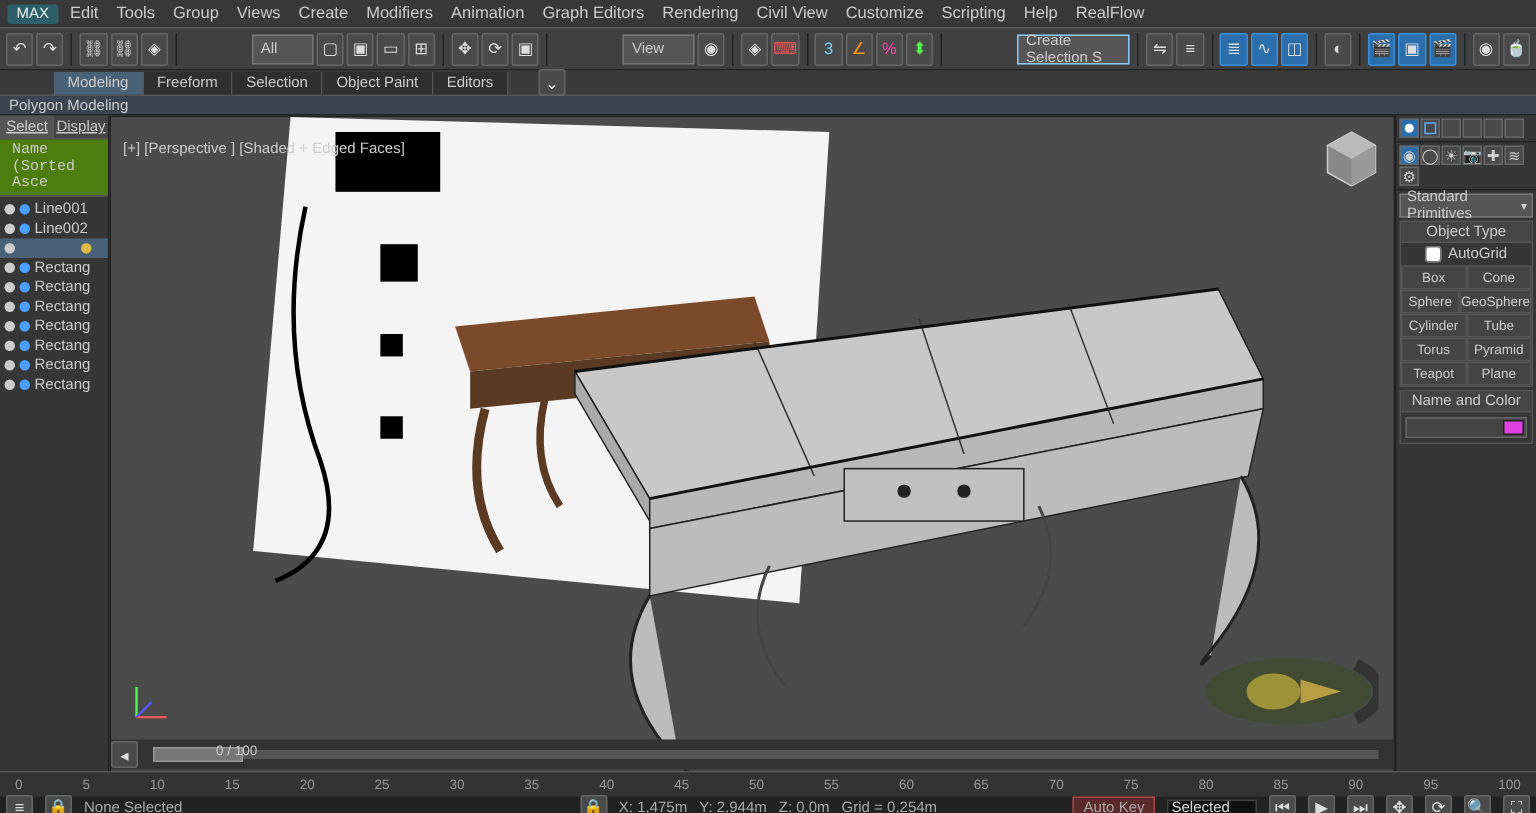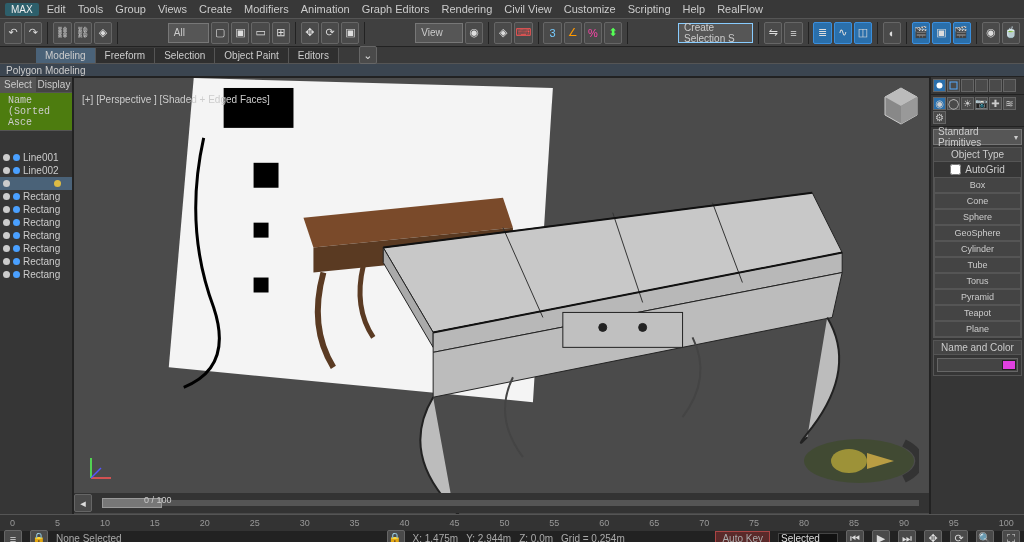--- a/index.html
+++ b/index.html
@@ -22,25 +22,25 @@
 
 
 .ribbon { height: 16px; background: #3a3a3a; display:flex; align-items:center;padding-left:36px; }
 .ribbon-tab { padding:2px 9px; background:#2f2f2f; cursor:pointer; font-size:10px; border-right:1px solid #555; }
 .ribbon-tab.active { background:#4a6278; }
 .subribbon { height:14px; background:#3b4550; font-size:10px; padding:1px 6px; border-top:1px solid #555; border-bottom:1px solid #222; }
 
 
 .main { display:flex; height:437px; }
 .leftpanel { width:73px; background:#363636; border-right:1px solid #222; font-size:10px; }
-.lp-tabs { display:flex; border-bottom:1px solid #555; }
+.lp-tabs { display:flex; border-bottom:1px solid #555;text-decoration:underline; }
 .lp-tab { flex:1; text-align:center; padding:2px 0; background:#444; cursor:pointer; }
 .lp-tab.active { background:#555; }
 .lp-header { background:#4d7c0f; padding:2px 8px; border-bottom:1px solid #555;font-family:Liberation Mono, monospace; }
-.obj-list { padding:2px 0;margin-top:18px; }
+.obj-list { padding:2px 0; }
 .obj-item { padding:1px 3px; display:flex; align-items:center; gap:3px; cursor:pointer; font-size:10px; overflow:hidden; white-space:nowrap; }
 .obj-item .bulb { width:7px; height:7px; border-radius:50%; background:#ccc; flex-shrink:0; }
 .obj-item .bulb.b { background:#4aa0ff; }
 .obj-item .bulb.y { background:#ddbb44; }
 .obj-item.sel { background:#4a6278;gap:44px; }
 
 .viewport { flex:1; position:relative; background:#4b4b4b; border:1px solid #222; }
 .vp-label { position:absolute; top:16px; left:8px; color:#ccc; font-size:10px; z-index:5; }
 .vp-cube { position:absolute; top:8px; right:8px; width:40px; height:40px; z-index:5; }
 .vp-axis { position:absolute; bottom:30px; left:12px; width:30px; height:30px; z-index:5; }
@@ -51,21 +51,21 @@
 .vp-logo { position:absolute; right:10px; bottom:25px; width:120px; height:55px; opacity:.7; z-index:5; }
 
 .rightpanel { width:94px; background:#363636; border-left:1px solid #222; font-size:10px; }
 .rp-tabs { display:flex; flex-wrap:wrap; padding:2px; gap:1px; border-bottom:1px solid #222; }
 .rp-tab { width:13px; height:13px; background:#4a4a4a; border:1px solid #666; cursor:pointer; display:flex; align-items:center; justify-content:center; }
 .rp-tab.act { background:#2a6fab; }
 .rp-drop { margin:2px; height:16px; background:#565656; border:1px solid #777; font-size:10px; display:flex; align-items:center; padding:4px 4px; cursor:pointer; position:relative; }
 .rp-drop::after { content:"▾"; position:absolute; right:3px; font-size:8px; }
 .rp-section { border:1px solid #555; margin:2px; }
 .rp-section-h { background:#454545; text-align:center; padding:1px; font-size:10px; border-bottom:1px solid #555; }
-.rp-row { display:flex;flex-direction:column; }
+.rp-row { display:flex; }
 .rp-btn { flex:1; text-align:center; padding:2px 0; background:#444; border:1px solid #555; cursor:pointer; font-size:9px; }
 .rp-check { display:flex; align-items:center; justify-content:center; gap:4px; padding:2px; }
 .rp-check input { width:11px; height:11px; }
 .rp-color { height:14px; margin:3px; background:#444; border:1px solid #666; position:relative; }
 .rp-color .sw { position:absolute; right:1px; top:1px; bottom:1px; width:14px; background:#e040e0; border:1px solid #222; }
 
 
 .timelinebar { height:17px; background:#333; display:flex; align-items:center; font-size:9px; color:#999; border-top:1px solid #555; }
 .tlb-ticks { flex:1; display:flex; justify-content:space-between; padding:0 10px; }
 .statusbar { height:15px; background:#222; display:flex; align-items:center; font-size:10px; color:#aaa; padding:0 4px; gap:8px; }

